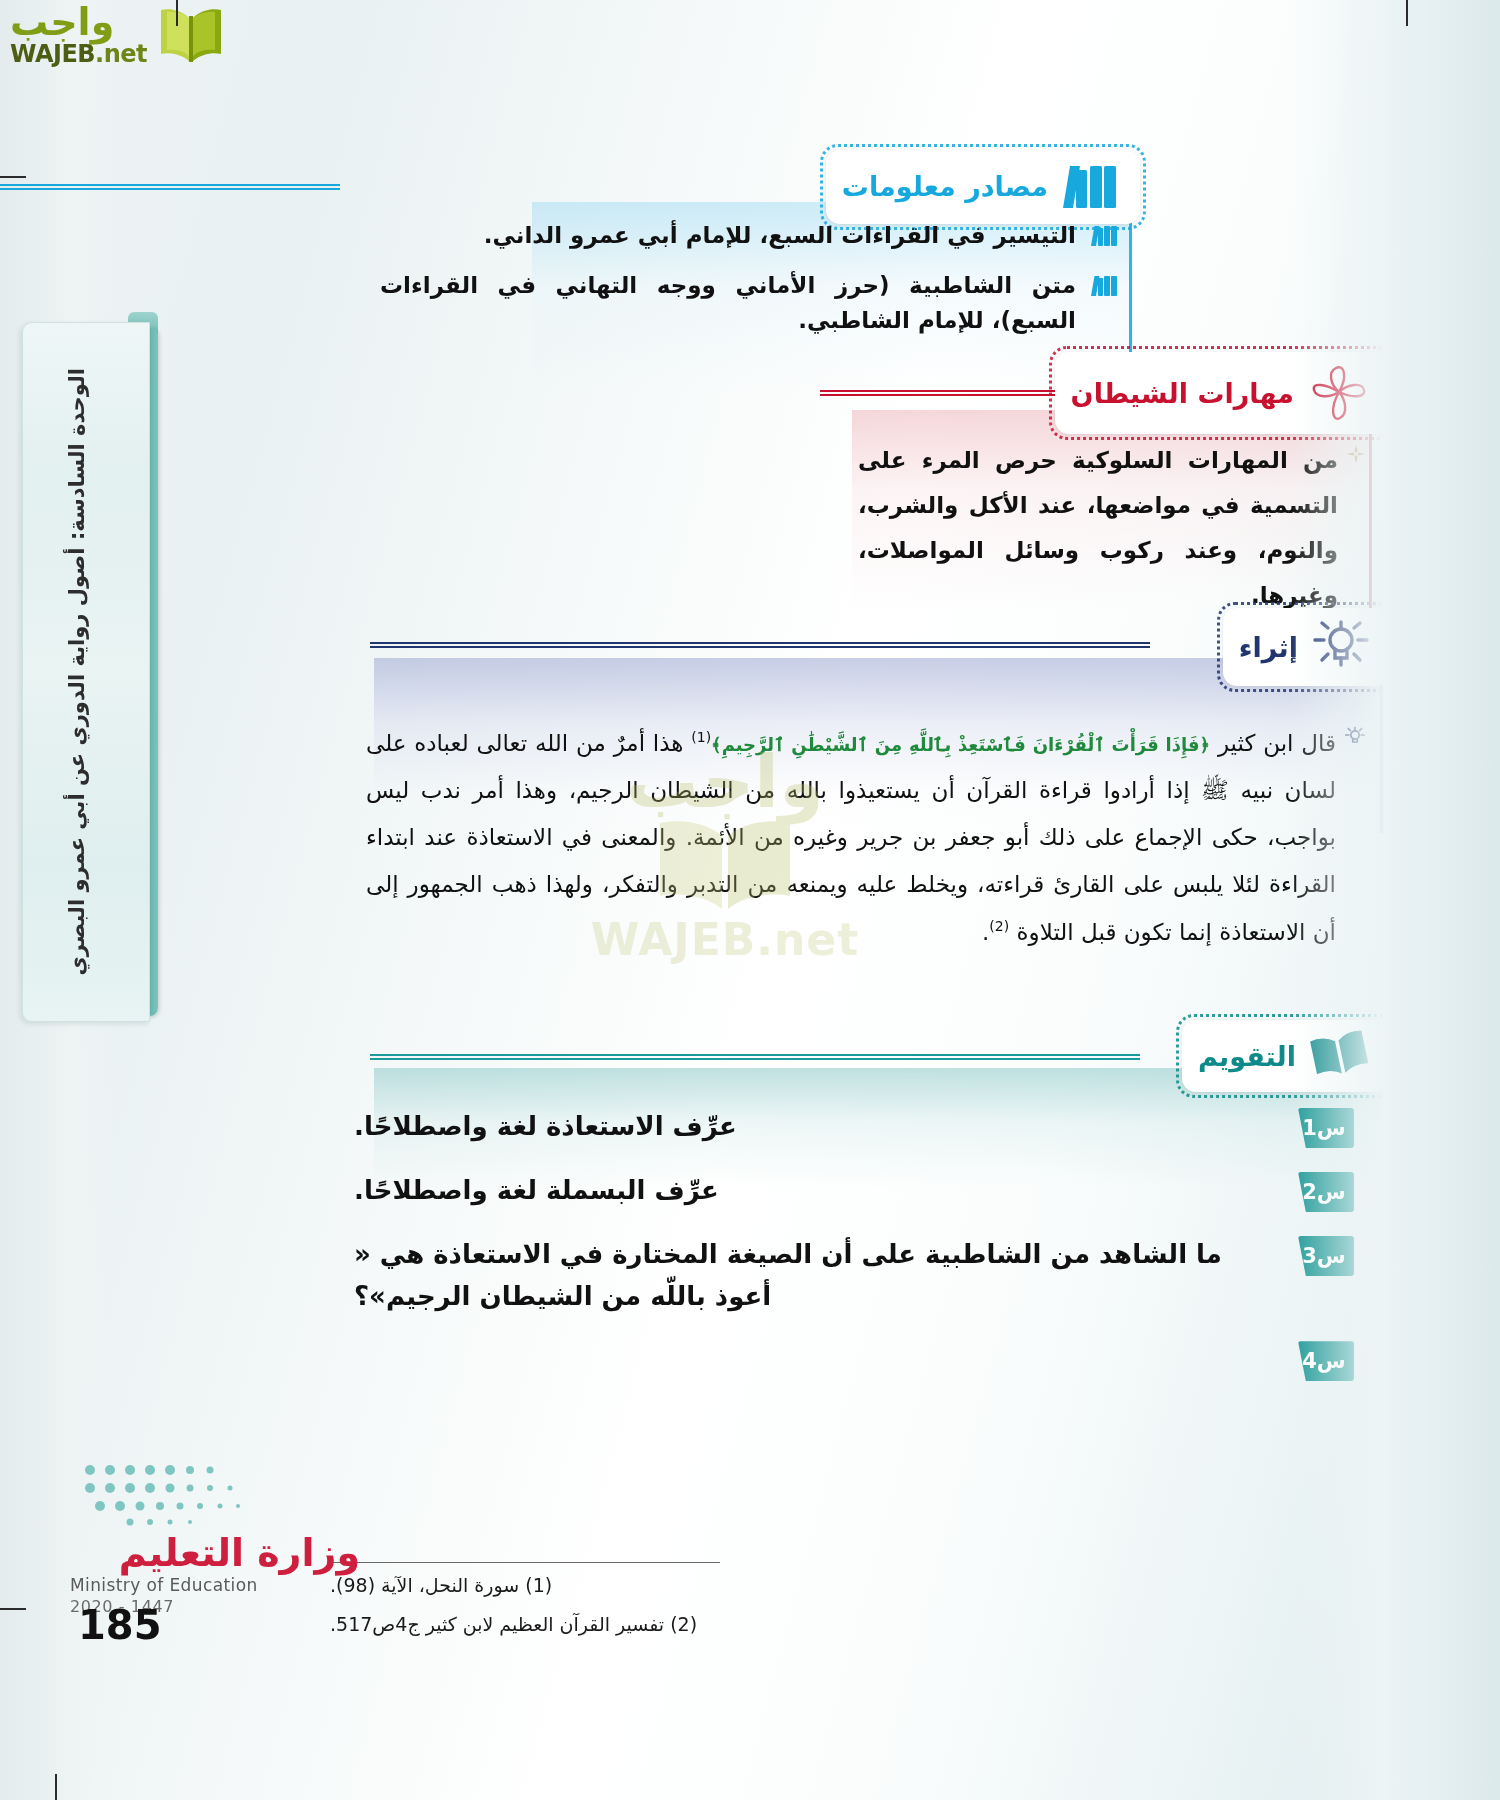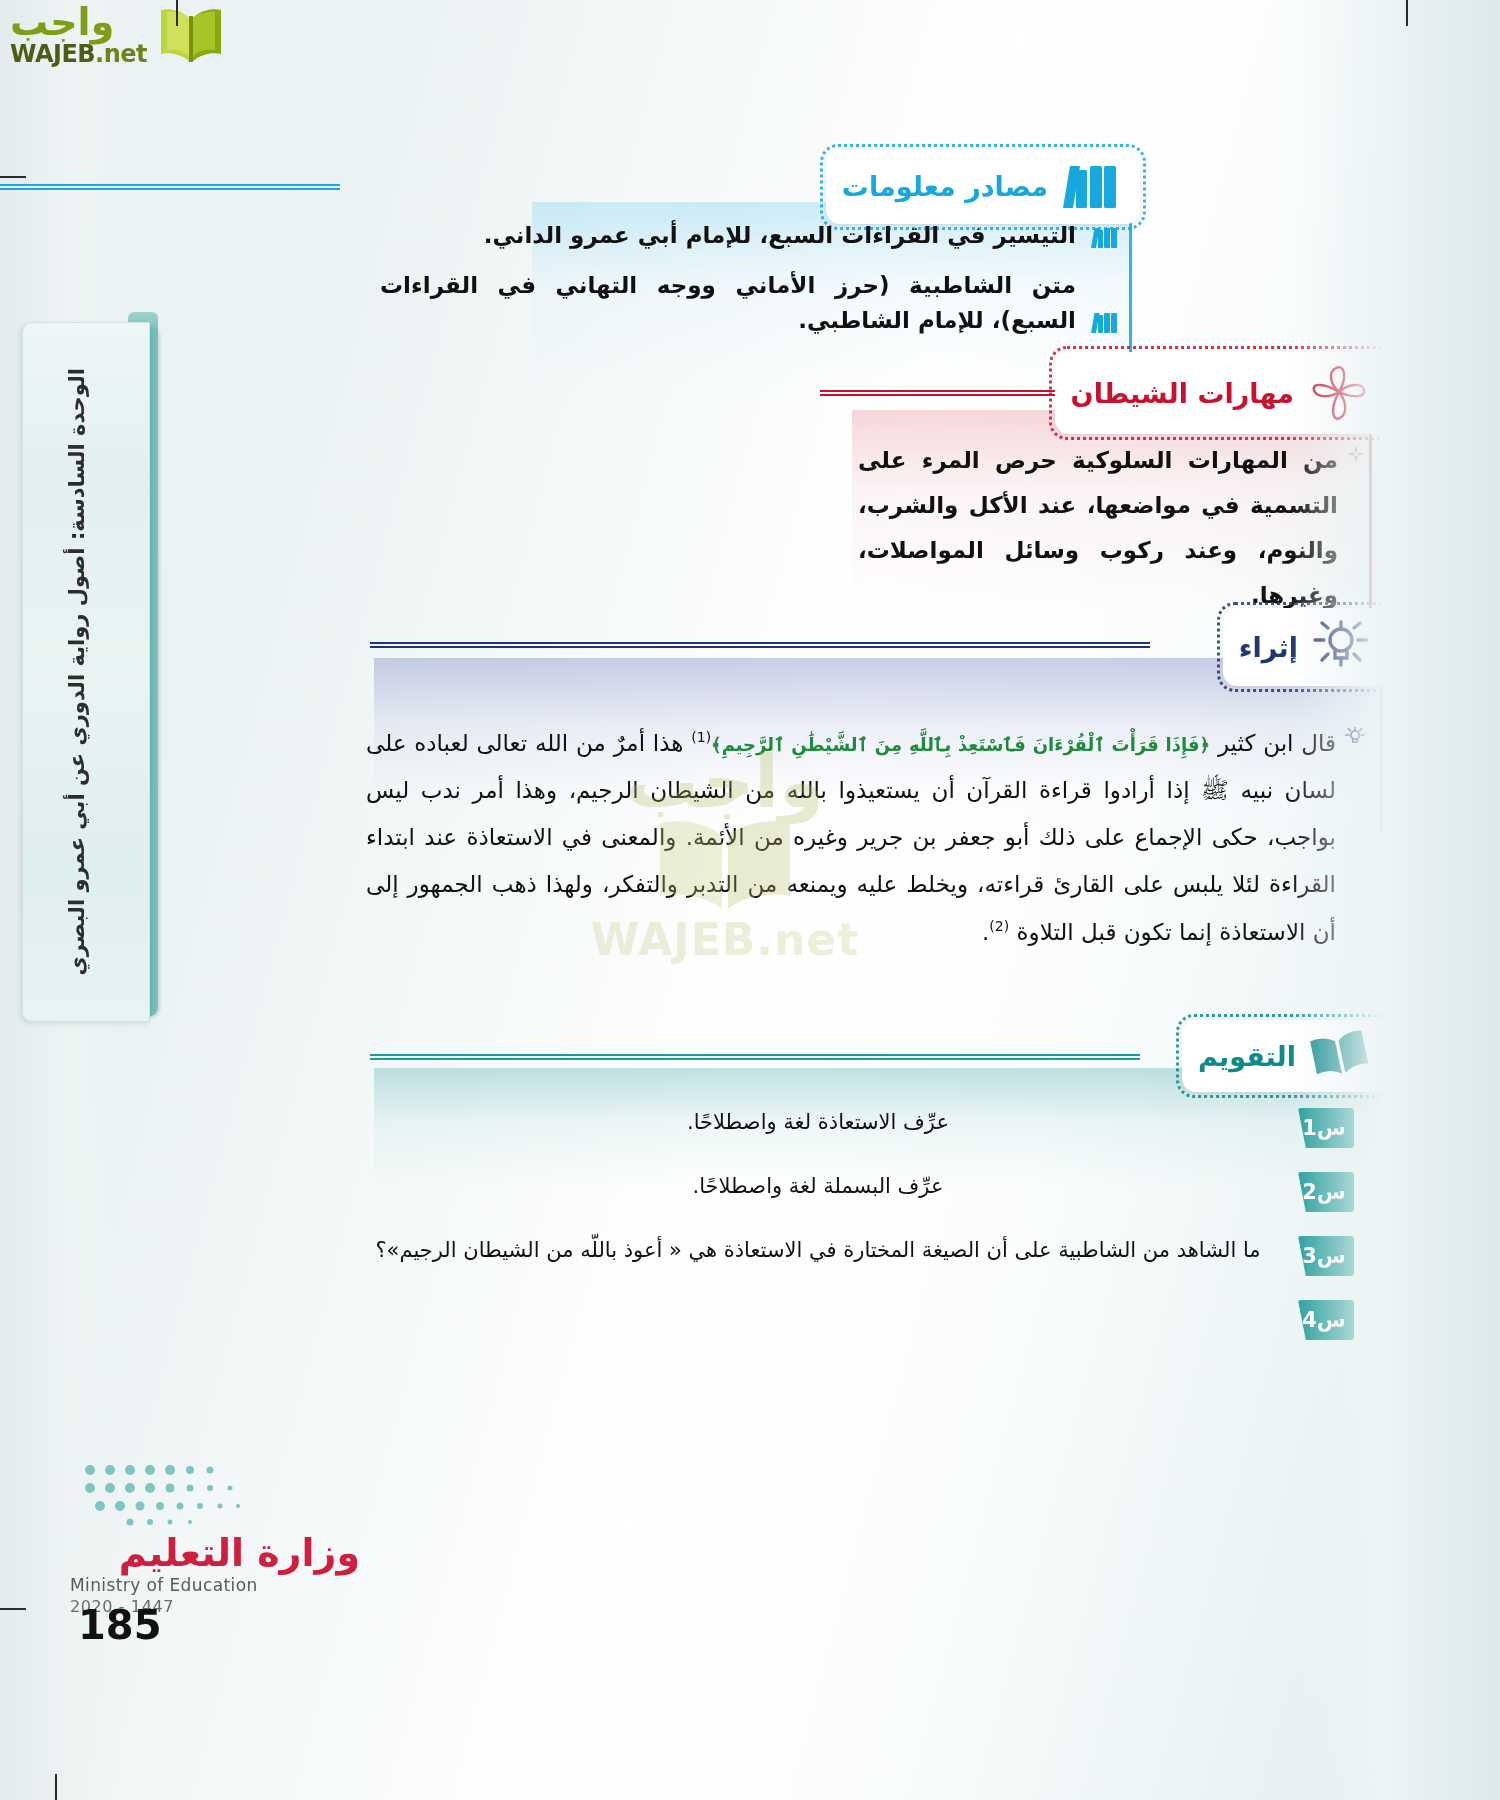--- a/index.html
+++ b/index.html
@@ -136,21 +136,21 @@
   #sec-sources { right: 360px; top: 150px; width: 800px; color: #17a8dd; }
   #sources-badge-wrap { position: relative; display: inline-block; }
   #sources-rule { top: 34px; left: -560px; width: 560px; color: #17a8dd; }
   #sources-panel {
     position: absolute; right: 8px; top: 52px; width: 600px; height: 190px;
     background: linear-gradient(180deg, rgba(167,222,243,.55) 0%, rgba(226,243,250,.35) 45%, rgba(255,255,255,0) 100%);
     border-right: 3px solid #29b6e8;
     border-radius: 0 0 0 0;
   }
   .src-list { position: absolute; right: 20px; top: 68px; width: 740px; }
-  .src-item { display: flex; align-items: flex-end; gap: 14px; margin-bottom: 14px; }
+  .src-item { display: flex; align-items: flex-start; gap: 14px; margin-bottom: 14px; }
   .src-item .sq { flex: 0 0 auto; margin-top: 6px; }
   .src-item .txt {
     font-size: 23px; font-weight: bold; color: #111; line-height: 1.55;
     text-align: justify; direction: rtl;
   }
 
   
   #sec-skills { right: 110px; top: 352px; width: 1060px; color: #c7112f; }
   #skills-rule { top: 38px; right: 300px; width: 270px; color: #c7112f; }
   #skills-panel {
@@ -200,22 +200,22 @@
     position: absolute; inset: 0;
     background: #1f9a97;
     clip-path: polygon(0% 0%, 100% 0%, 100% 100%, 14% 100%);
     border-radius: 3px;
   }
   .q-tag .tag-text {
     position: absolute; inset: 0; display: flex; align-items: center; justify-content: center;
     color: #ffffff; font-size: 21px; font-weight: bold; direction: rtl; padding-right: 4px;
   }
   .q-text {
-    font-size: 21px; font-weight: normal; color: #111; line-height: 1.6;
-    direction: rtl; text-align: center; flex: 1 1 auto;
+    font-size: 26px; font-weight: bold; color: #111; line-height: 1.6;
+    direction: rtl; text-align: left; flex: 1 1 auto;
   }
 
   
   #footnotes {
     position: absolute; right: 380px; top: 1562px; width: 790px; direction: rtl;
   }
   #footnotes .fn-rule { height: 1px; background: #6a6a6a; width: 390px; margin-right: auto; margin-left: 0; }
   #footnotes .fn {
     font-size: 19px; color: #1a1a1a; line-height: 1.75; text-align: left; direction: rtl;
     margin-top: 6px;
@@ -457,20 +457,25 @@
       </div>
       <div class="q-row">
         <span class="q-tag">
           <span class="tag-shape"></span>
           <span class="tag-text">س4</span>
         </span>
       </div>
     </div>
   </div>
 
+  <div id="footnotes">
+    <div class="fn-rule"></div>
+    <div class="fn">(1) سورة النحل، الآية (98).</div>
+    <div class="fn">(2) تفسير القرآن العظيم لابن كثير ج4ص517.</div>
+  </div>
 
   <div id="ministry">
     <div id="dots-pattern">
       <svg width="190" height="70" viewBox="0 0 190 70">
         <g fill="#7fc6c2">
           <circle cx="10" cy="10" r="5"></circle>
             <circle cx="30" cy="10" r="5"></circle>
             <circle cx="50" cy="10" r="5"></circle>
             <circle cx="70" cy="10" r="5"></circle>
             <circle cx="90" cy="10" r="5"></circle>

